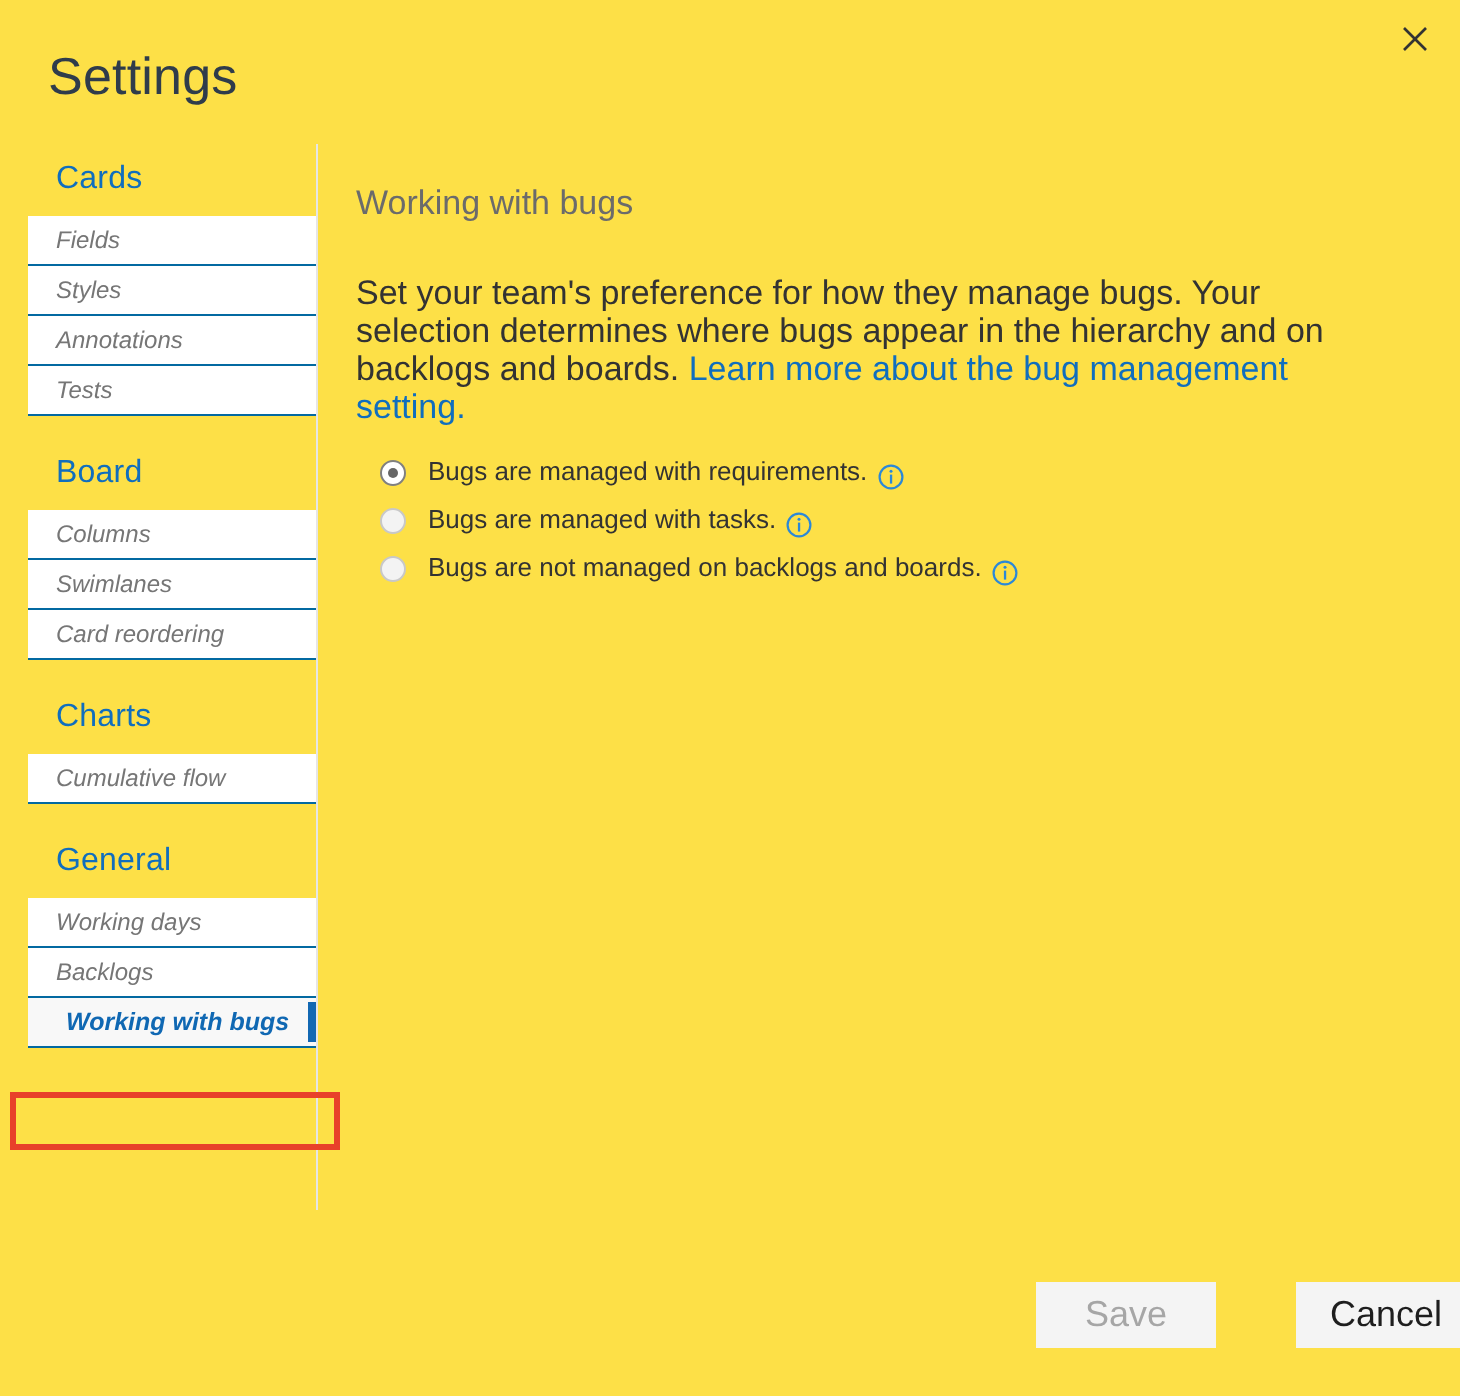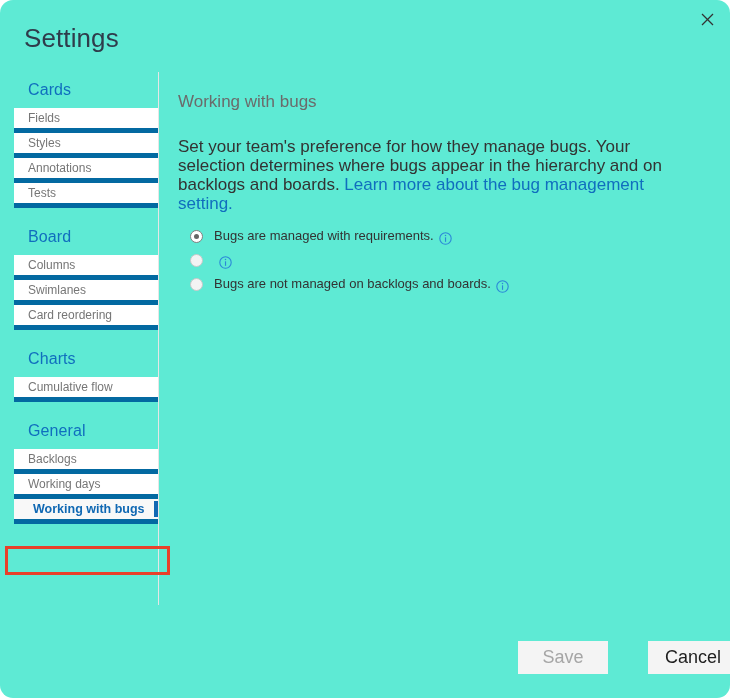--- a/index.html
+++ b/index.html
@@ -7,22 +7,21 @@
     margin: 0; padding: 0;
     width: 730px; height: 698px;
     background: #ffffff;
     font-family: "Liberation Sans", sans-serif;
     overflow: hidden;
   }
   #app {
     position: relative;
     width: 730px;
     height: 698px;
-    background: #5eead4;
-    border-radius: 13px;
+    background: #fde047;
   }
 
   
   .close-btn {
     position: absolute;
     top: 4px; right: 8px;
     width: 30px; height: 30px;
     display: flex; align-items: center; justify-content: center;
     cursor: pointer;
     color: #333333;
@@ -62,23 +61,24 @@
     letter-spacing: 0.1px;
   }
   .nav-item {
     position: relative;
     height: 25px;
     padding-left: 14px;
     display: flex;
     align-items: center;
     font-size: 12px;
     color: #767676;
-    border-bottom: 5px solid #0369a1;
+    border-bottom: 1px solid #0369a1;
     cursor: pointer;
     background: #ffffff;
+    font-style: italic;
   }
   .nav-item.selected {
     color: #1068b3;
     font-weight: bold;
     background: #f8f8f8;
     padding-left: 19px;
     font-size: 12.5px;
   }
   .nav-item.selected .accent-bar {
     position: absolute;
@@ -252,24 +252,24 @@
       <div class="nav-group">
         <div class="nav-header">Charts</div>
         <div class="nav-item">
           <span>Cumulative flow</span>
         </div>
       </div>
       <div class="nav-spacer"></div>
       <div class="nav-group">
         <div class="nav-header">General</div>
         <div class="nav-item">
+          <span>Working days</span>
+        </div>
+        <div class="nav-item">
           <span>Backlogs</span>
-        </div>
-        <div class="nav-item">
-          <span>Working days</span>
         </div>
         <div class="nav-item selected">
           <span>Working with bugs</span>
           <span class="accent-bar"></span>
         </div>
       </div>
     </div>
 
   <div class="annotation-box"></div>
 
@@ -285,20 +285,21 @@
           <span class="info-icon">
             <svg width="13" height="13" viewBox="0 0 13 13">
               <circle cx="6.5" cy="6.5" r="5.7" fill="none" stroke="#2b88d8" stroke-width="1.1"></circle>
               <circle cx="6.5" cy="3.6" r="0.75" fill="#2b88d8"></circle>
               <rect x="5.95" y="5.3" width="1.15" height="4.5" fill="#2b88d8"></rect>
             </svg>
           </span>
         </div>
         <div class="radio-row">
           <span class="radio-mark"></span>
+          <span class="radio-label">Bugs are managed with tasks.</span>
           <span class="info-icon">
             <svg width="13" height="13" viewBox="0 0 13 13">
               <circle cx="6.5" cy="6.5" r="5.7" fill="none" stroke="#2b88d8" stroke-width="1.1"></circle>
               <circle cx="6.5" cy="3.6" r="0.75" fill="#2b88d8"></circle>
               <rect x="5.95" y="5.3" width="1.15" height="4.5" fill="#2b88d8"></rect>
             </svg>
           </span>
         </div>
         <div class="radio-row">
           <span class="radio-mark"></span>

